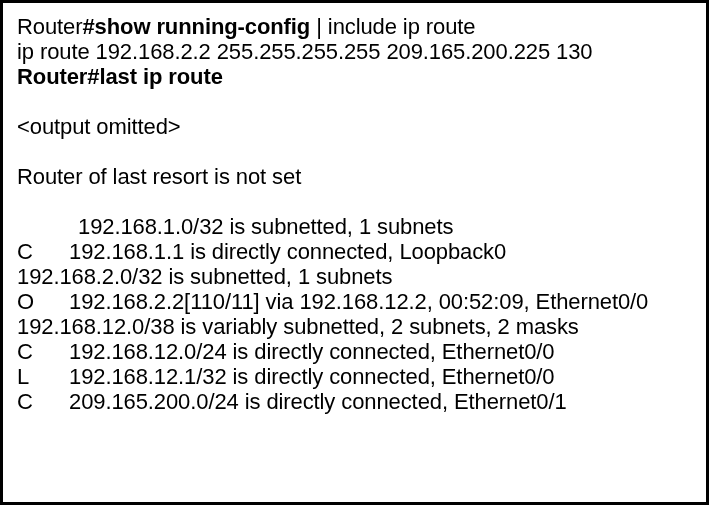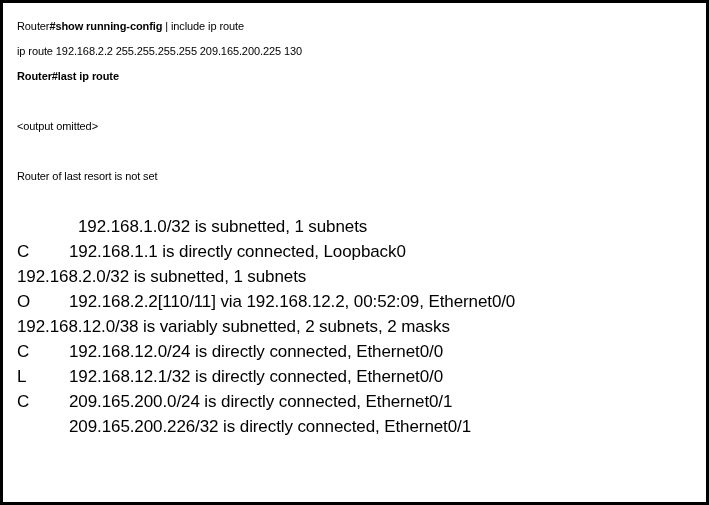--- a/index.html
+++ b/index.html
@@ -18,37 +18,37 @@
     box-sizing: border-box;
     width: 709px;
     height: 505px;
     border: 3px solid #000000;
     background: #ffffff;
     padding: 11px 0 0 14px;
   }
   .line {
     height: 25px;
     line-height: 25px;
-    font-size: 11px;
+    font-size: 22px;
     white-space: pre;
     letter-spacing: -0.1px;
   }
   .line.blank {
     height: 25px;
   }
   .bold { font-weight: bold; }
   .reg  { font-weight: normal; }
 
   
   .route-row {
     display: flex;
     align-items: flex-start;
     height: 25px;
     line-height: 25px;
-    font-size: 17px;
+    font-size: 22px;
     white-space: pre;
     letter-spacing: -0.1px;
   }
   .route-code {
     width: 0;
     flex: 0 0 auto;
     display: inline-block;
   }
   .route-text {
     display: inline-block;
@@ -74,15 +74,14 @@
   <div class="line blank"></div>
   <div id="routing-table">
       <div class="route-row"><span class="route-code"></span><span class="route-text ind-header-a">192.168.1.0/32 is subnetted, 1 subnets</span></div>
       <div class="route-row"><span class="route-code">C</span><span class="route-text ind-entry">192.168.1.1 is directly connected, Loopback0</span></div>
       <div class="route-row"><span class="route-code"></span><span class="route-text ind-header-b">192.168.2.0/32 is subnetted, 1 subnets</span></div>
       <div class="route-row"><span class="route-code">O</span><span class="route-text ind-entry">192.168.2.2[110/11] via 192.168.12.2, 00:52:09, Ethernet0/0</span></div>
       <div class="route-row"><span class="route-code"></span><span class="route-text ind-header-b">192.168.12.0/38 is variably subnetted, 2 subnets, 2 masks</span></div>
       <div class="route-row"><span class="route-code">C</span><span class="route-text ind-entry">192.168.12.0/24 is directly connected, Ethernet0/0</span></div>
       <div class="route-row"><span class="route-code">L</span><span class="route-text ind-entry">192.168.12.1/32 is directly connected, Ethernet0/0</span></div>
       <div class="route-row"><span class="route-code">C</span><span class="route-text ind-entry">209.165.200.0/24 is directly connected, Ethernet0/1</span></div>
-      <div class="route-row"><span class="route-code"></span><span class="route-text ind-entry">209.165.200.226/32 is directly connected, Ethernet0/1</span></div>
     </div>
 </div>
 
 </body></html>

